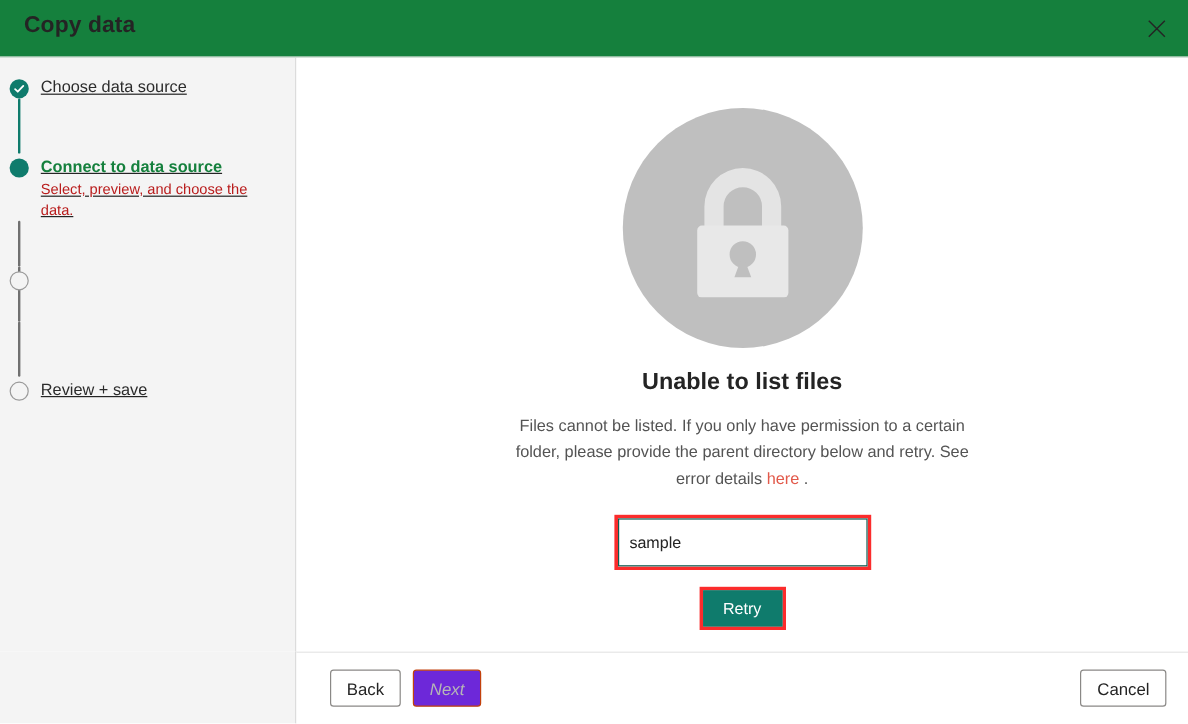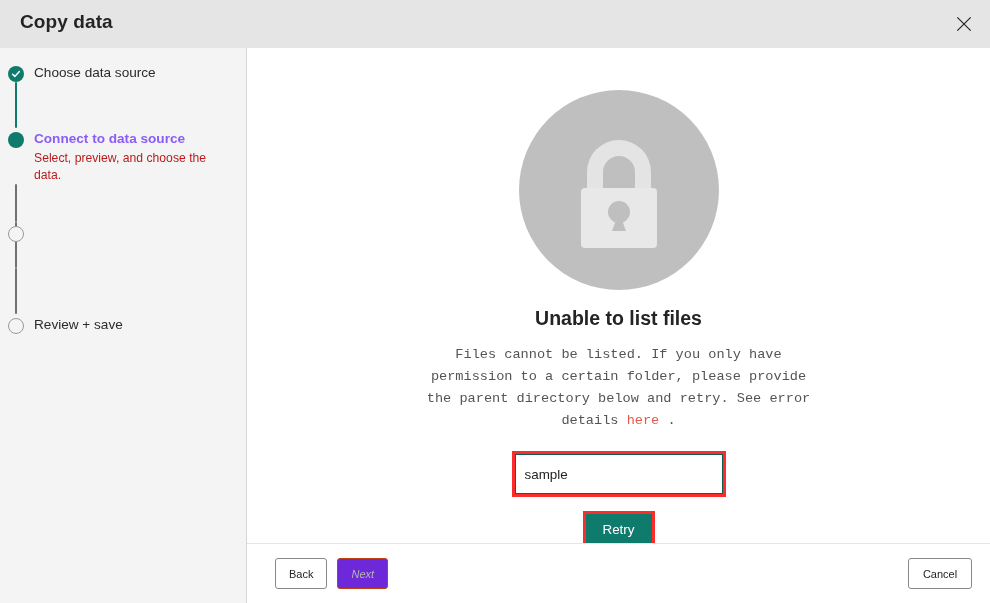--- a/index.html
+++ b/index.html
@@ -21,21 +21,21 @@
     display: flex;
     flex-direction: column;
   }
 
   
   .titlebar {
     position: relative;
     height: 48px;
     flex: 0 0 48px;
     border-bottom: 1px solid #e5e5e5;
-    background: #e5e5e5;
+    background: #15803d;
   }
   .dialog-title {
     position: absolute;
     left: 20px;
     top: 11px;
     font-size: 19px;
     font-weight: 600;
     color: #242424;
     letter-spacing: 0.1px;
   }
@@ -68,20 +68,21 @@
     background: #f4f4f4;
     border-right: 1px solid #d6d6d6;
     padding: 14px 0 0 0;
     position: relative;
   }
 
   .step {
     position: relative;
     padding-left: 34px;
     padding-right: 12px;
+    text-decoration: underline;
   }
 
   .step-marker {
     position: absolute;
     left: 8px;
     top: 4px;
     width: 16px;
     height: 16px;
     border-radius: 50%;
   }
@@ -102,21 +103,21 @@
 
   .step-label {
     font-size: 13.6px;
     color: #2b2b2b;
     line-height: 18px;
     display: block;
     padding-top: 2px;
   }
   .step.is-current .step-label {
     font-weight: 700;
-    color: #8b5cf6;
+    color: #15803d;
   }
   .step-sub {
     display: block;
     font-size: 12.2px;
     color: #b91c1c;
     line-height: 17px;
     margin-top: 2px;
   }
 
   .connector {
@@ -158,21 +159,20 @@
     text-align: left;
   }
 
   .error-desc {
     margin-top: 14px;
     width: 398px;
     font-size: 13.6px;
     line-height: 22px;
     color: #545454;
     text-align: center;
-    font-family: Liberation Mono, monospace;
   }
   .error-link {
     color: #e2594a;
     text-decoration: none;
     cursor: pointer;
   }
 
   
   .annot {
     border: 3px solid #fb2c2c;
@@ -239,21 +239,21 @@
     padding: 0 18px 0 28px;
     background: #ffffff;
   }
   .footer-left { display: flex; gap: 10px; align-items: center; }
   .footer-right { margin-left: auto; }
 
   .btn {
     min-width: 48px;
     height: 31px;
     font-family: "Liberation Sans", sans-serif;
-    font-size: 11px;
+    font-size: 14px;
     padding: 0 13px;
     border-radius: 3px;
     background: #ffffff;
     border: 1px solid #8a8886;
     color: #242424;
     cursor: pointer;
   }
   .btn-wide { min-width: 64px; }
   .btn-disabled {
     background: #6d28d9;

